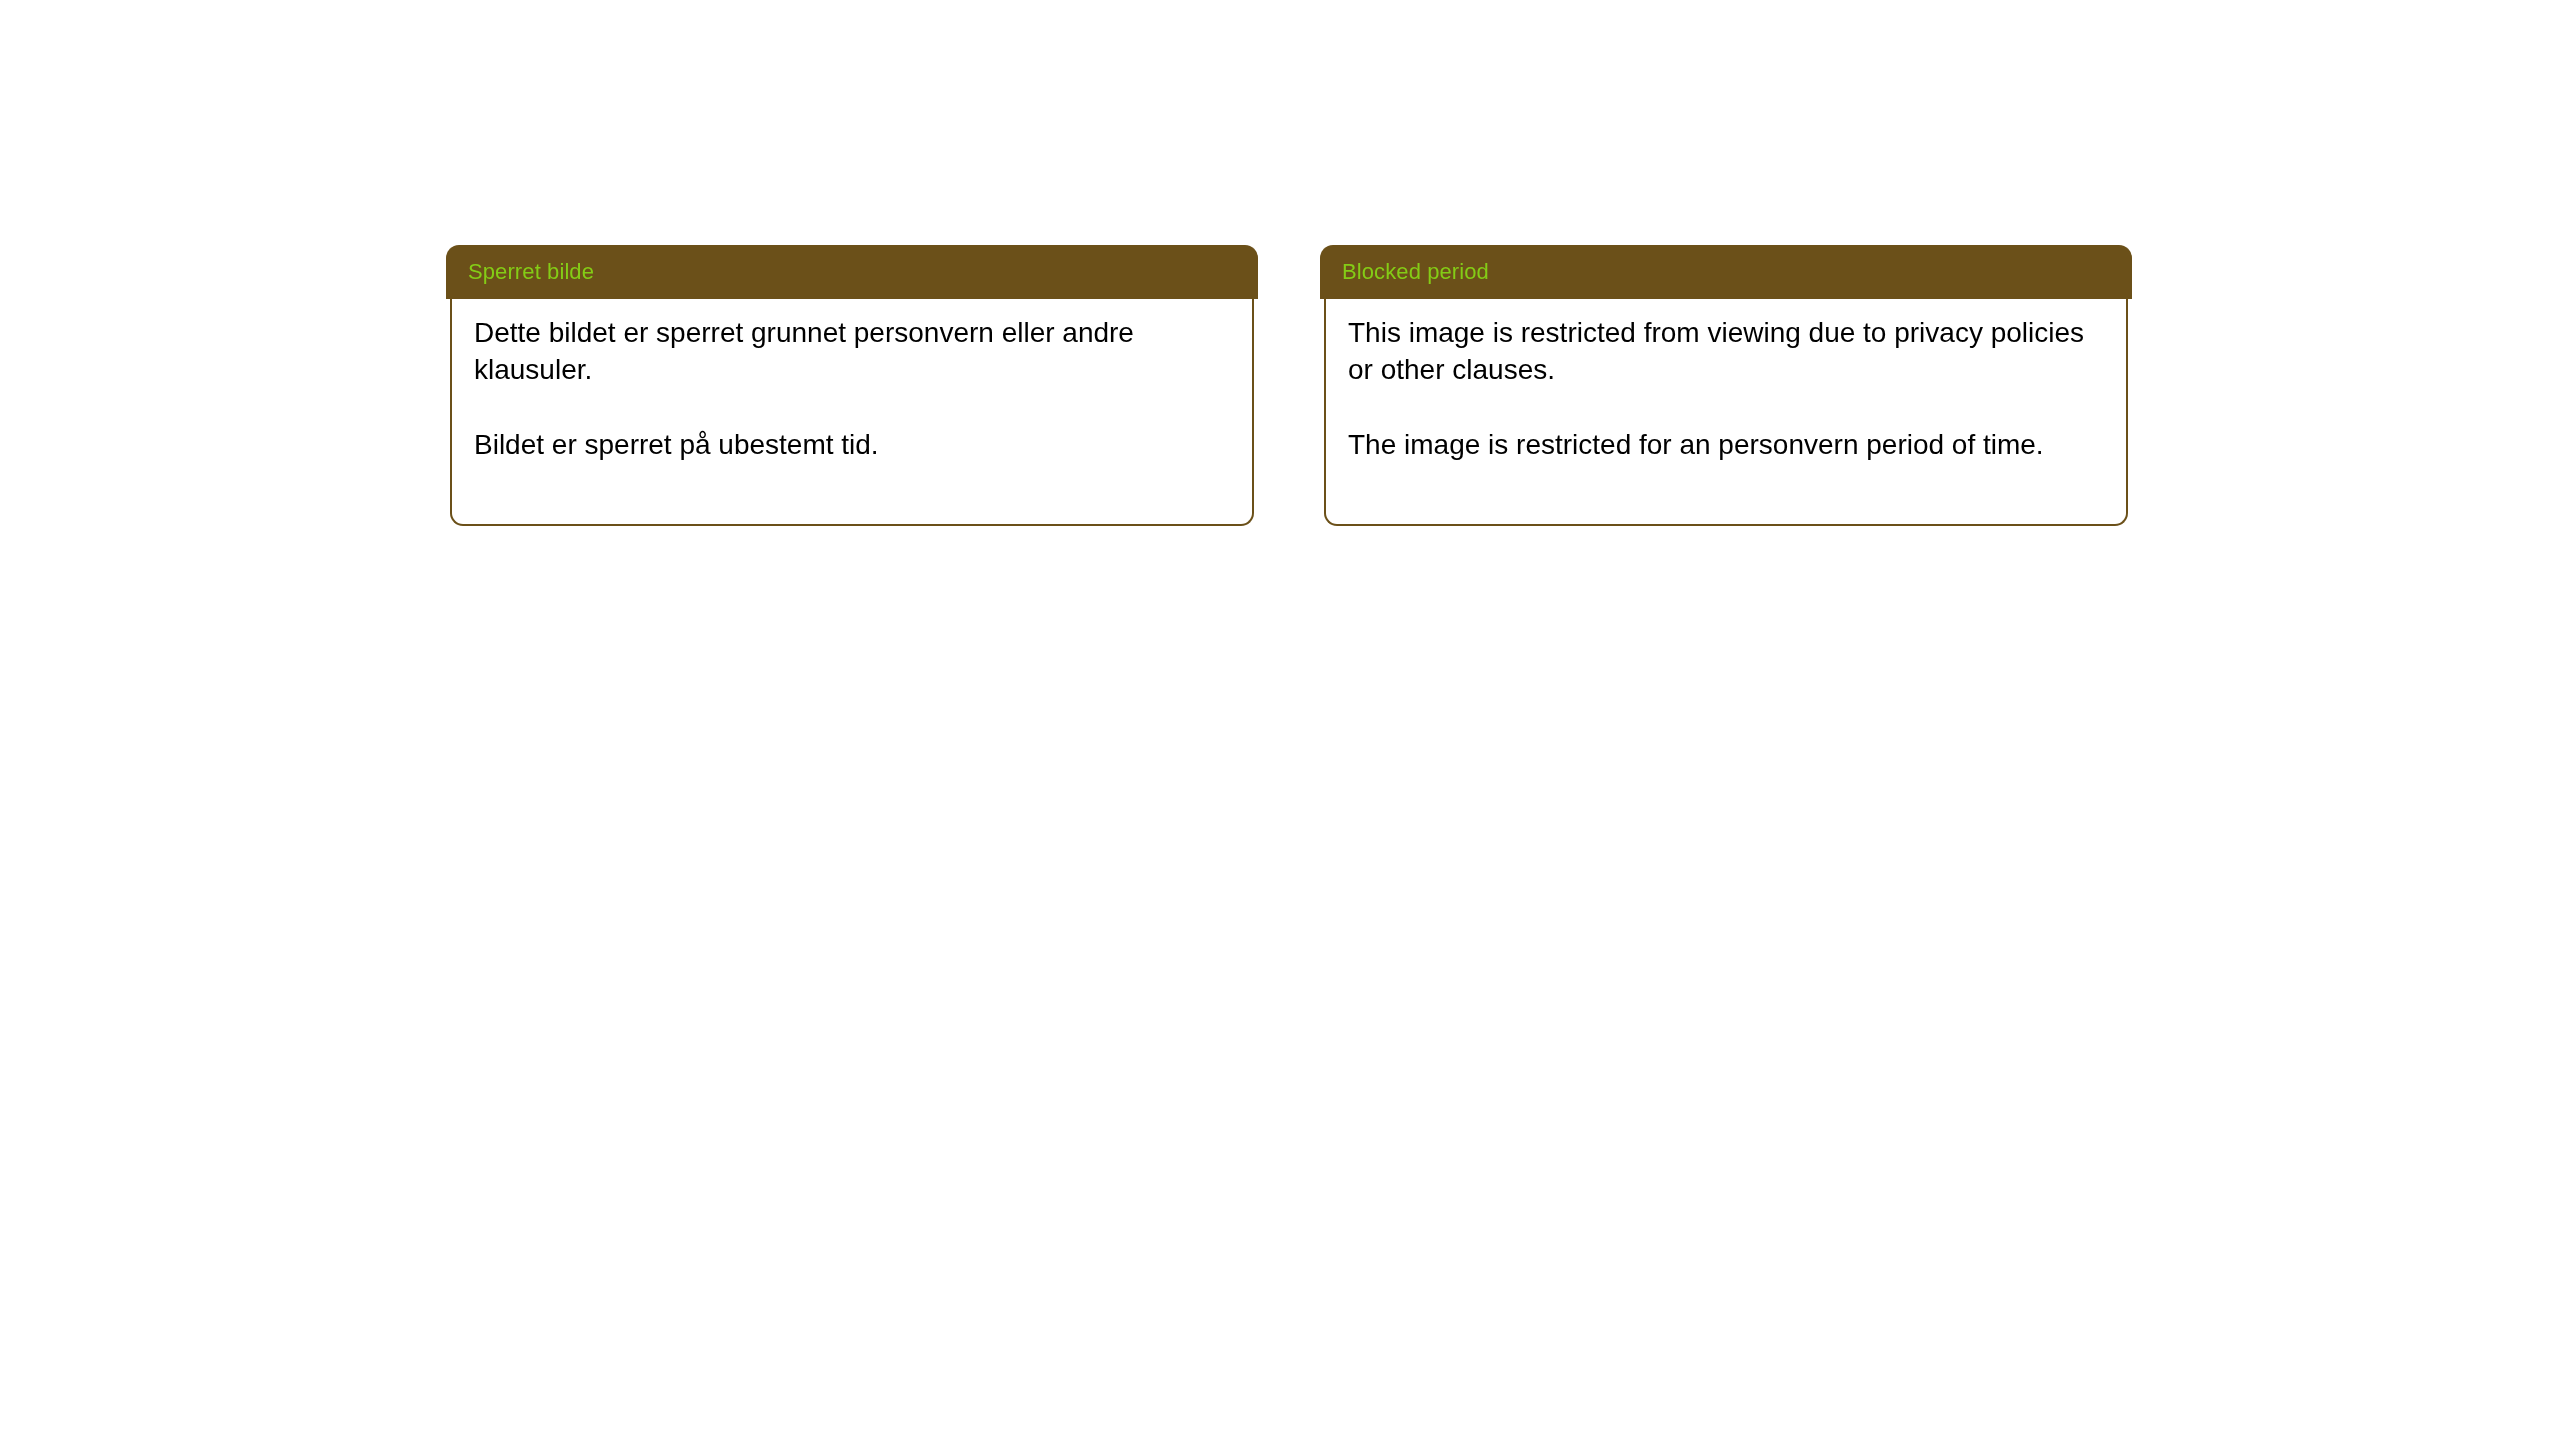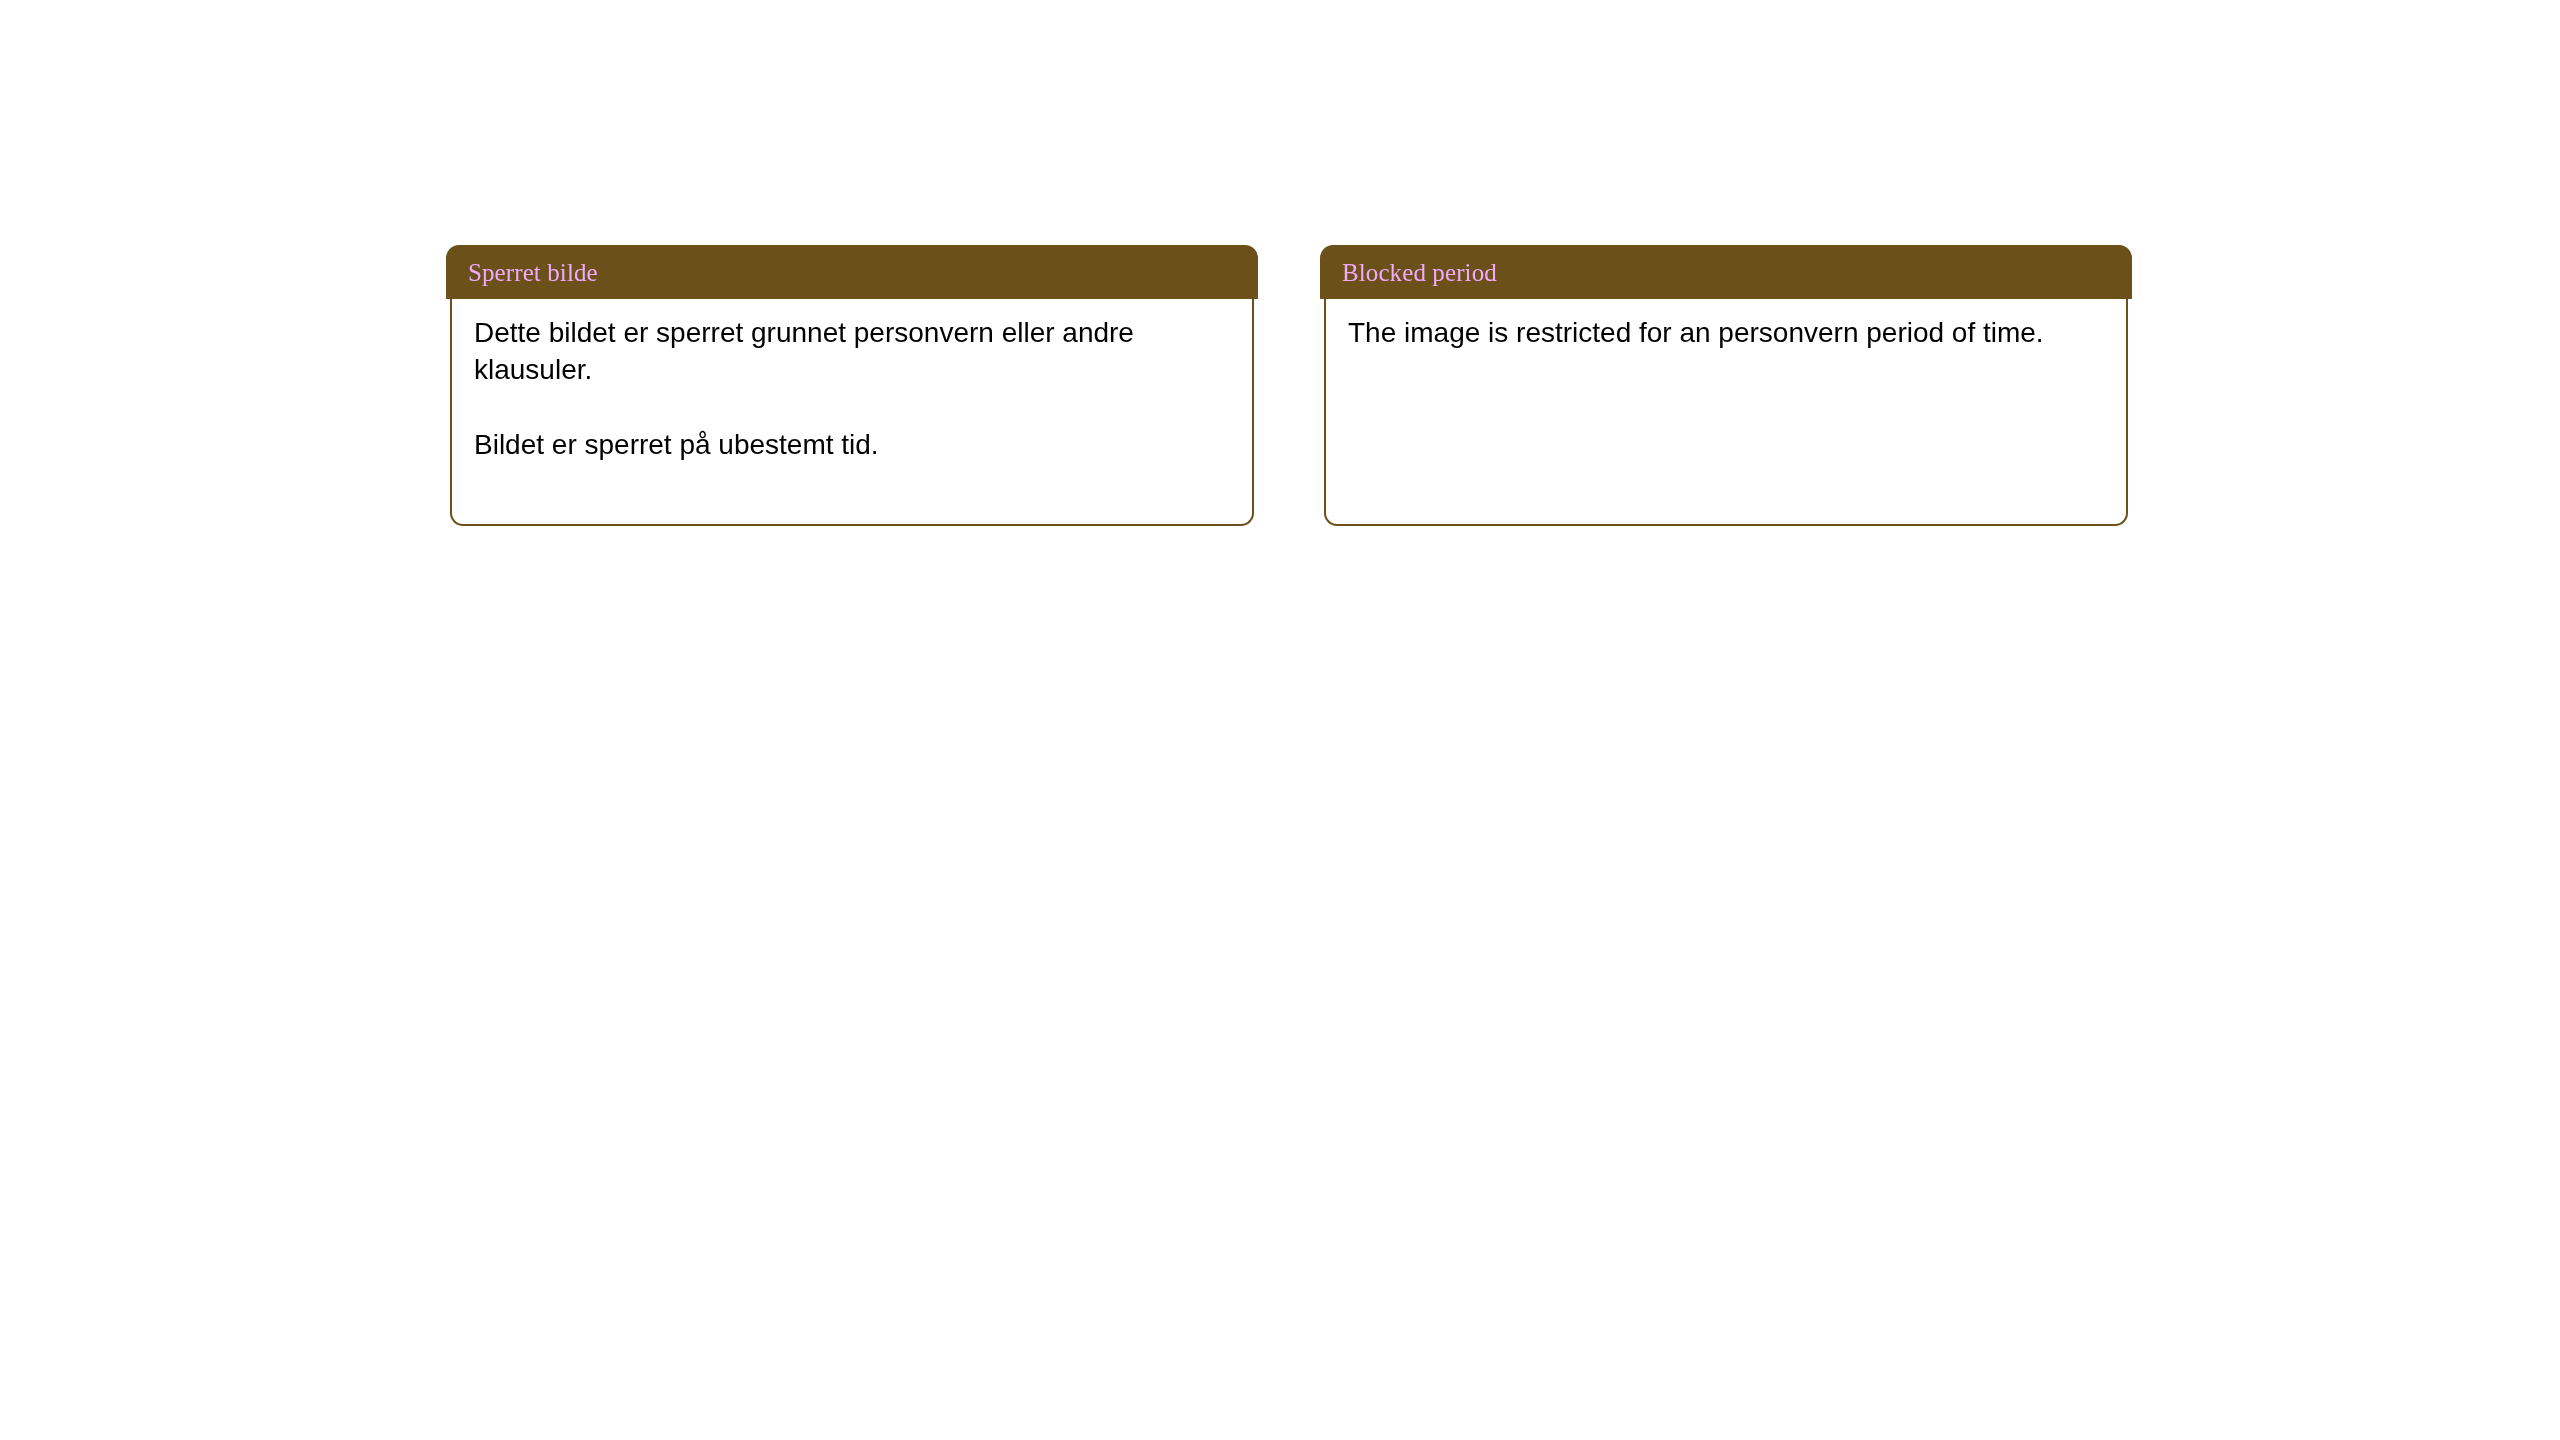--- a/index.html
+++ b/index.html
@@ -41,27 +41,26 @@
     border-top-right-radius: 13px;
     height: 54px;
     box-sizing: border-box;
     padding: 0 0 0 22px;
     display: flex;
     align-items: center;
     margin-bottom: -1px;
   }
 
   .panel-title {
-    color: #f0abfc;
-    font-size: 25px;
+    color: #84cc16;
+    font-size: 22px;
     font-weight: 400;
     line-height: 1;
     letter-spacing: 0.1px;
     white-space: nowrap;
-    font-family: Liberation Serif, serif;
   }
 
   .panel-body {
     position: relative;
     z-index: 1;
     background: #ffffff;
     border: 2px solid #6b5019;
     border-top: none;
     border-bottom-left-radius: 13px;
     border-bottom-right-radius: 13px;
@@ -96,17 +95,18 @@
       <p class="panel-paragraph">Dette bildet er sperret grunnet personvern eller andre klausuler.</p>
       <p class="panel-paragraph">Bildet er sperret på ubestemt tid.</p>
     </div>
   </div>
 
   <div class="notice-panel">
     <div class="panel-header">
       <span class="panel-title">Blocked period</span>
     </div>
     <div class="panel-body">
+      <p class="panel-paragraph">This image is restricted from viewing due to privacy policies or other clauses.</p>
       <p class="panel-paragraph">The image is restricted for an personvern period of time.</p>
     </div>
   </div>
 
 </div>
 
 </body></html>

